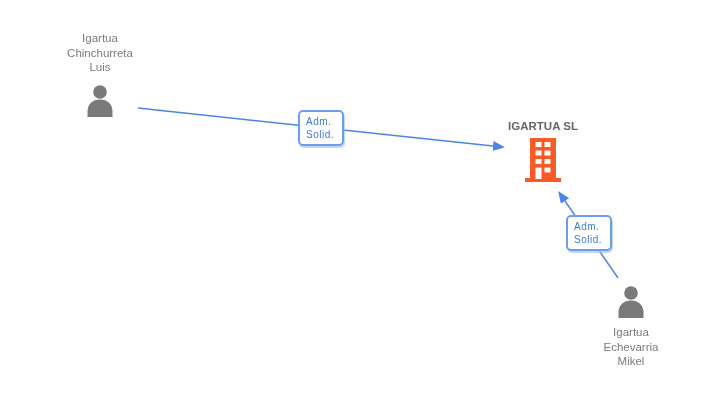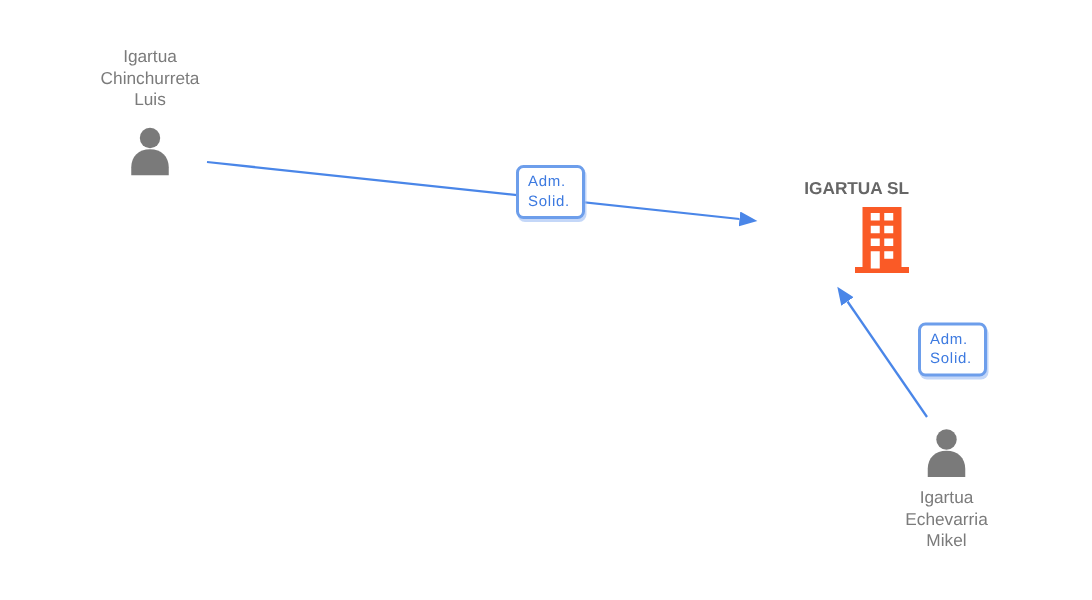--- a/index.html
+++ b/index.html
@@ -30,41 +30,40 @@
   .company-label {
     color: #666666;
     font-weight: bold;
     font-size: 11.5px;
     line-height: 14px;
     text-align: center;
     white-space: nowrap;
   }
   .person-node-1 { left: 30px; top: 31px; width: 140px; }
   .person-node-1 .person-icon { margin-top: 9px; }
-  .company-node { left: 480px; top: 119px; width: 126px; align-items: flex-end; }
+  .company-node { left: 480px; top: 119px; width: 126px; }
   .company-node .building-icon { margin-top: 5px; }
   .person-node-2 { left: 561px; top: 285px; width: 140px; }
   .person-node-2 .node-label { margin-top: 7px; }
 
   .edge-label {
     position: absolute;
     box-sizing: border-box;
     width: 46px;
     min-height: 33px;
     background: #ffffff;
     border: 2px solid #6d9eeb;
     border-radius: 5px;
     box-shadow: 1px 2px 0 rgba(164,194,244,0.65);
     color: #3d7ae0;
     font-size: 10px;
     line-height: 13px;
     letter-spacing: 0.5px;
     padding: 3px 0 3px 6px;
     white-space: pre-line;
-    margin-left: 46px;
   }
   .edge-label-1 { left: 298px; top: 110px; }
   .edge-label-2 { left: 566px; top: 215px; }
 
   .watermark {
     position: absolute;
     right: 7px; bottom: 2px;
     font-family: "DejaVu Serif", serif;
     font-size: 15px;
     cursor: pointer;

